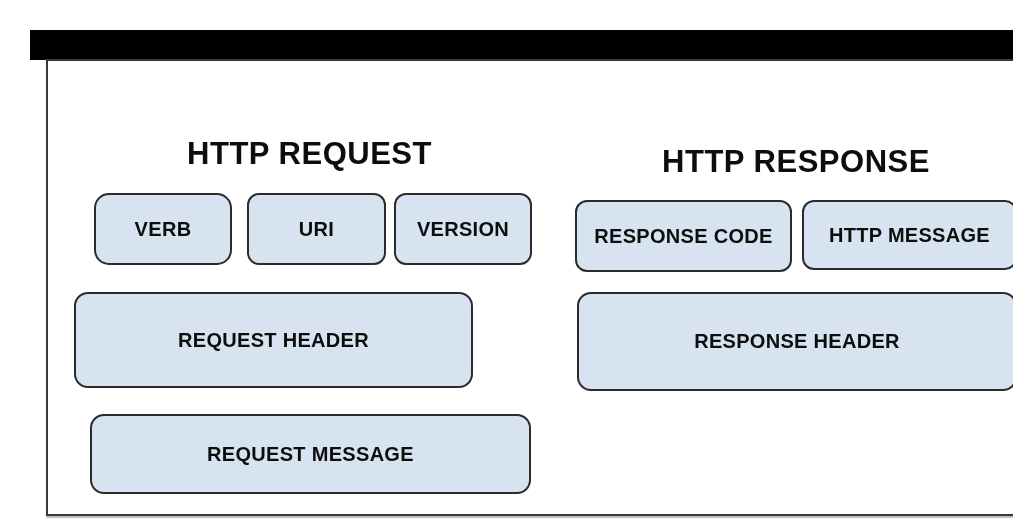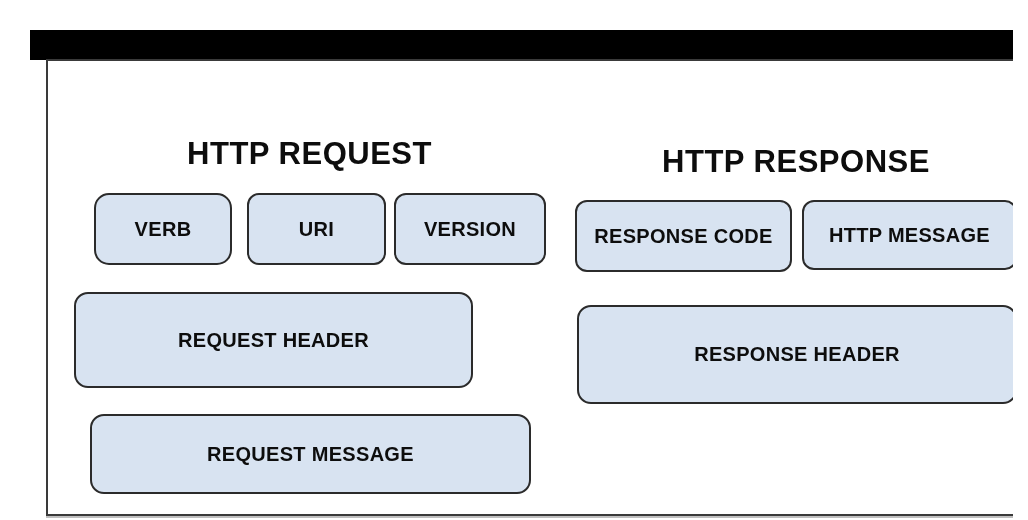--- a/index.html
+++ b/index.html
@@ -61,28 +61,28 @@
     font-weight: bold;
     font-size: 20px;
     letter-spacing: 0.3px;
     color: var(--text);
     white-space: nowrap;
   }
 
   
   .box-verb        { left: 46px;  top: 132px; width: 138px; height: 72px; border-radius: 15px; }
   .box-uri         { left: 199px; top: 132px; width: 139px; height: 72px; border-radius: 12px; }
-  .box-version     { left: 346px; top: 132px; width: 152px; height: 72px; border-radius: 12px; }
+  .box-version     { left: 346px; top: 132px; width: 138px; height: 72px; border-radius: 12px; }
   .box-req-header  { left: 26px;  top: 231px; width: 399px; height: 96px; }
   .box-req-message { left: 42px;  top: 353px; width: 441px; height: 80px; }
 
   
   .box-resp-code    { left: 527px; top: 139px; width: 217px; height: 72px; border-radius: 12px; }
   .box-http-version { left: 754px; top: 139px; width: 215px; height: 70px; border-radius: 12px; }
-  .box-resp-header  { left: 529px; top: 244px; width: 440px; height: 99px; }
+  .box-resp-header  { left: 529px; top: 231px; width: 440px; height: 99px; }
   .box-resp-message { left: 529px; top: 353px; width: 440px; height: 96px; }
 </style>
 </head>
 <body>
 
 <div class="canvas">
 
   <div class="top-bar"></div>
 
   <div class="frame">

